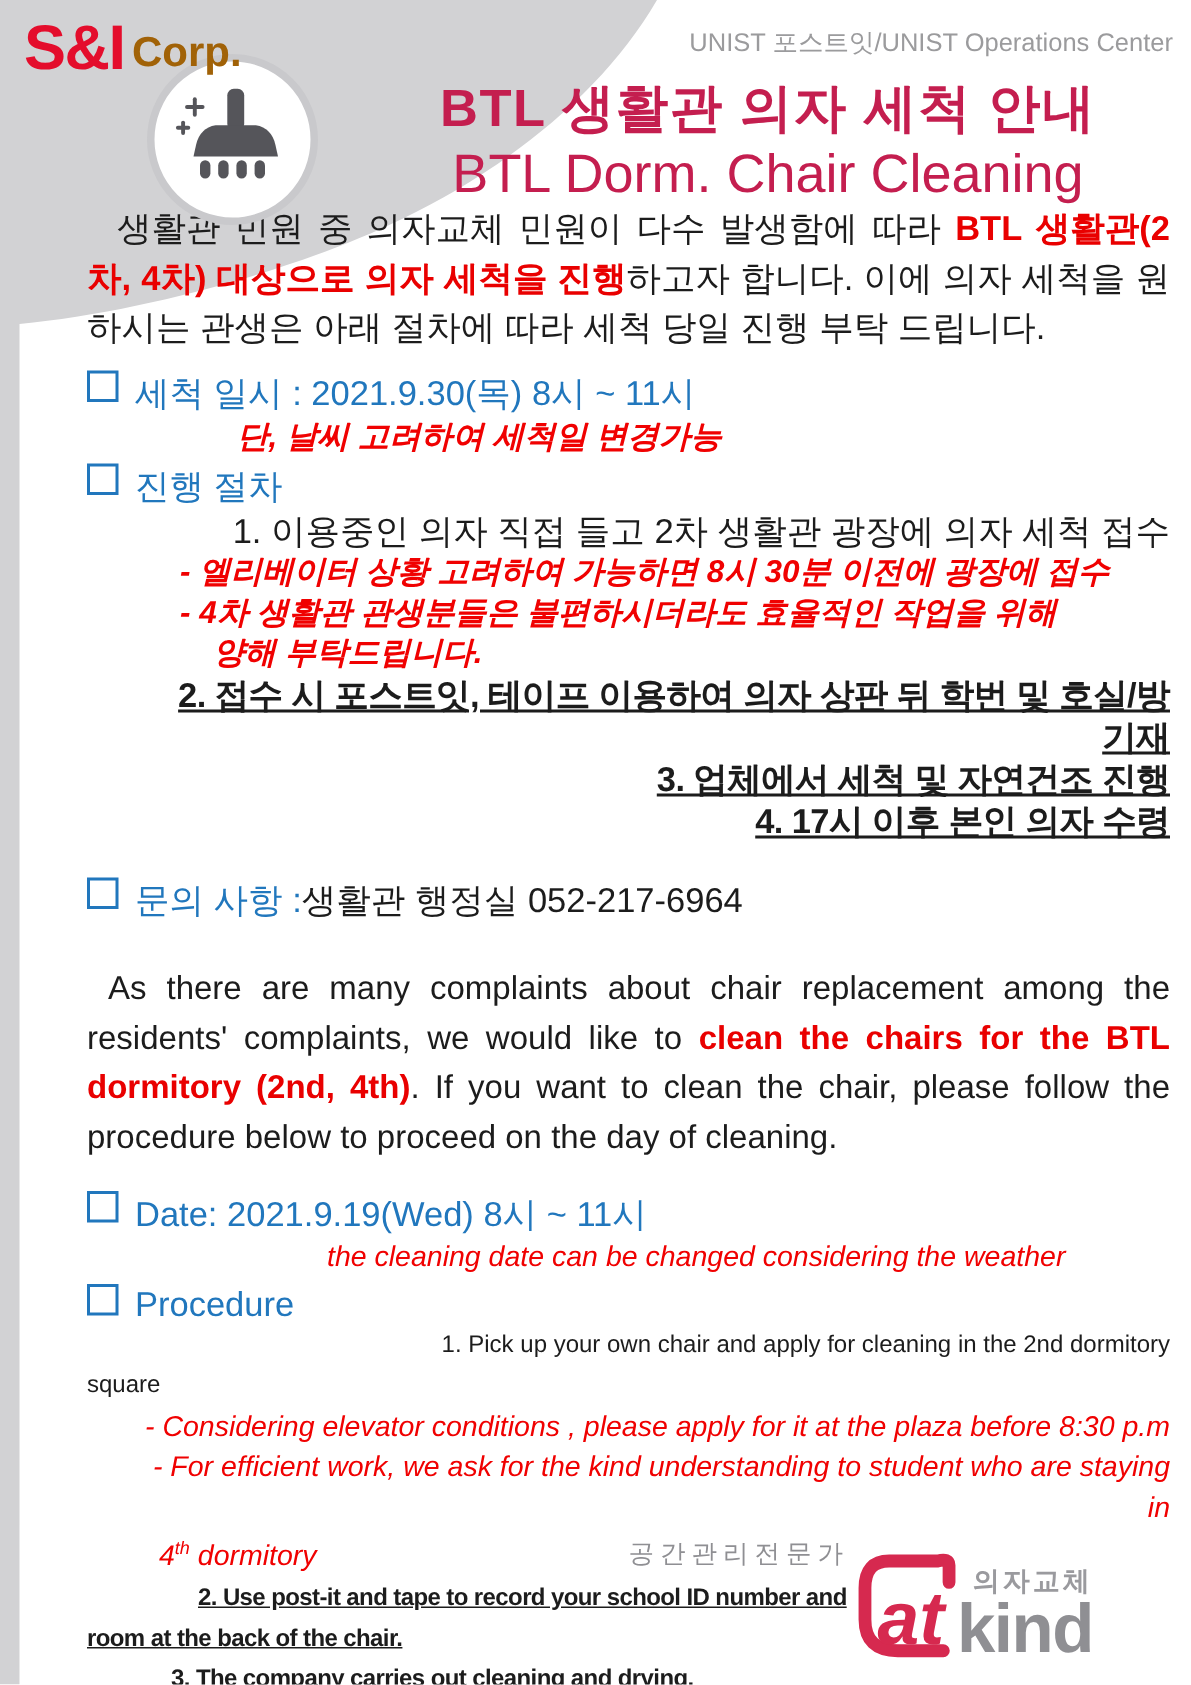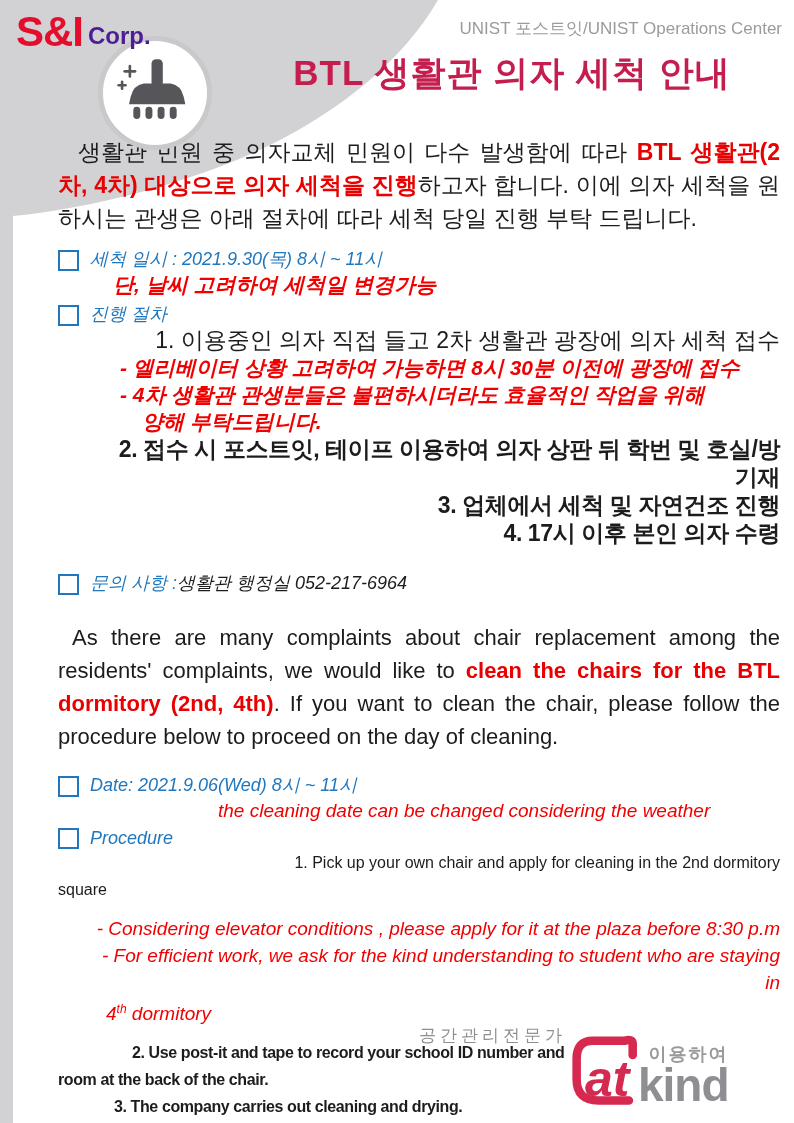--- a/index.html
+++ b/index.html
@@ -7,58 +7,58 @@
     width:794px;height:1123px;background:#ffffff;overflow:hidden;
     font-family:"Liberation Sans","DejaVu Sans",sans-serif;color:#1c1c1c;
     position:relative;
   }
   .page{position:relative;width:794px;height:1123px;}
   
   .band-svg{position:absolute;left:0;top:0;z-index:0;}
   
   .brand{position:absolute;left:16px;top:8px;z-index:3;}
   .brand-main{font-size:42px;font-weight:800;color:#e40d2c;letter-spacing:-1px;}
-  .brand-sub{font-size:24px;font-weight:700;color:#4c1d95;margin-left:5px;position:relative;top:-2px;}
+  .brand-sub{font-size:28px;font-weight:700;color:#a16207;margin-left:5px;position:relative;top:-2px;}
   
   .org{position:absolute;top:17px;right:12px;z-index:2;font-size:17px;color:#9b9b9d;}
   
   .badge{position:absolute;left:98px;top:36px;width:104px;height:104px;border-radius:50%;
     background:#ffffff;border:5px solid #c9c9cc;z-index:2;display:flex;align-items:center;justify-content:center;}
   
   .titles{position:absolute;left:238px;top:52px;width:548px;text-align:center;z-index:2;}
   .title-ko{font-size:35px;font-weight:700;color:#c41e4f;line-height:42px;letter-spacing:1px;}
   .title-en{font-size:36px;font-weight:400;color:#c41e4f;line-height:44px;}
   
   .content{position:absolute;left:0;top:136px;width:794px;z-index:1;
     padding:0 14px 0 58px;box-sizing:border-box;}
   .para-ko{font-size:23px;line-height:33px;text-align:justify;text-indent:20px;color:#1c1c1c;margin:0;}
   .hl-red{color:#e90000;font-weight:700;}
-  .h-row{display:flex;align-items:flex-end;font-size:18px;color:#2177bd;margin:0;font-style:italic;}
+  .h-row{display:flex;align-items:flex-start;font-size:23px;color:#2177bd;margin:0;}
   .sq{display:inline-block;width:17px;height:17px;border:2px solid #2177bd;margin-right:11px;flex:none;}
   .note-red{color:#f00101;font-style:italic;font-weight:600;font-size:21px;line-height:27px;}
   .step{font-size:23px;line-height:28px;color:#1c1c1c;}
-  .bold{font-weight:700;letter-spacing:-0.4px;}
+  .bold{font-weight:700;letter-spacing:-0.4px;text-decoration:underline;}
   .black{color:#1c1c1c;font-weight:400;}
   .para-en{font-size:22px;line-height:33px;text-align:justify;text-indent:14px;color:#1c1c1c;margin:0;}
   .step-en{font-size:16px;line-height:27px;color:#1c1c1c;}
   .note-red-en{color:#f00101;font-style:italic;font-weight:500;font-size:19px;line-height:27px;}
   sup{font-size:12px;}
   
   .tagline{position:absolute;right:228px;top:1024px;font-size:17px;color:#8f8f93;letter-spacing:4px;z-index:2;}
   .xlogo{position:absolute;right:6px;top:1014px;width:218px;height:96px;z-index:2;display:flex;align-items:flex-end;}
   .xlogo-bubble{position:relative;width:76px;height:76px;flex:none;}
   .xlogo-at{position:absolute;left:15px;top:16px;font-size:50px;font-weight:800;font-style:italic;color:#d6294f;}
   .xlogo-right{display:flex;flex-direction:column;align-items:flex-end;margin-left:-8px;}
   .xlogo-ko{font-size:18px;color:#9a9a9e;font-weight:700;letter-spacing:2px;margin-bottom:-6px;}
   .xlogo-xpert{font-size:46px;font-weight:700;color:#8f8f93;letter-spacing:-1px;line-height:50px;}
-  .mt4{margin-top:4px;}  .mt8{margin-top:12px;}  .mt12{margin-top:12px;}
+  .mt4{margin-top:4px;}  .mt8{margin-top:1px;}  .mt12{margin-top:12px;}
   .mt20{margin-top:20px;} .mt24{margin-top:24px;} .mt26{margin-top:26px;}
   .pl36{padding-left:36px;text-align:right;} .pl48{padding-left:48px;} .pl56{padding-left:56px;}
   .pl62{padding-left:62px;} .pl74{padding-left:74px;} .pl84{padding-left:84px;}
-  .ml112{margin-left:55px;} .ml160{margin-left:160px;}
+  .ml112{margin-left:100px;} .ml160{margin-left:160px;}
 </style>
 </head>
 <body>
 
 <div class="page">
 
   <svg class="band-svg" width="794" height="1123" viewBox="0 0 794 1123" aria-hidden="true">
     <path d="M0 0 H438 C402 62 338 112 268 146 C198 180 95 208 13 216 L13 1123 H0 Z" fill="#d2d2d4"></path>
   </svg>
 
@@ -82,20 +82,21 @@
         <line x1="16" y1="14" x2="16" y2="26"></line>
         <line x1="10" y1="20" x2="22" y2="20"></line>
         <line x1="7" y1="32" x2="7" y2="40"></line>
         <line x1="3" y1="36" x2="11" y2="36"></line>
       </g>
     </svg>
   </div>
 
   <div class="titles">
     <div class="title-ko">BTL 생활관 의자 세척 안내</div>
+    <div class="title-en">BTL Dorm. Chair Cleaning</div>
   </div>
 
   <div class="content">
 
     <p class="para-ko"><span>생활관 민원 중 의자교체 민원이 다수 발생함에 따라 </span><span class="hl-red">BTL 생활관(2차, 4차) 대상으로 의자 세척을 진행</span><span>하고자 합니다. 이에 의자 세척을 원하시는 관생은 아래 절차에 따라 세척 당일 진행 부탁 드립니다.</span></p>
 
     <div class="h-row mt12">
       <span class="sq"></span>
       <span>세척 일시 :  2021.9.30(목) 8시  ~ 11시</span>
     </div>
@@ -117,21 +118,21 @@
     <div class="h-row mt24">
       <span class="sq"></span>
       <span>문의 사항 : </span>
       <span class="black">생활관 행정실 052-217-6964</span>
     </div>
 
     <p class="para-en mt26"><span>As there are many complaints about chair replacement among the residents' complaints, we would like to </span><span class="hl-red">clean the chairs for the BTL dormitory (2nd, 4th)</span><span>. If you want to clean the chair, please follow the procedure below to proceed on the day of cleaning.</span></p>
 
     <div class="h-row mt20">
       <span class="sq"></span>
-      <span>Date:  2021.9.06(Wed) 8시  ~ 11시</span>
+      <span>Date:  2021.9.19(Wed) 8시  ~ 11시</span>
     </div>
     <div class="note-red-en ml160">the cleaning date can be changed considering the weather</div>
 
     <div class="h-row mt4">
       <span class="sq"></span>
       <span>Procedure</span>
     </div>
 
     <div class="step-en pl36">1. Pick up your own chair and apply for cleaning in the 2nd dormitory</div>
     <div class="step-en">square</div>
@@ -147,18 +148,18 @@
   <div class="tagline">공간관리전문가</div>
 
   <div class="xlogo">
     <div class="xlogo-bubble">
       <svg width="76" height="76" viewBox="0 0 80 80" aria-hidden="true">
         <path d="M66 22 L66 10 Q66 5 58 7 L24 7 Q7 7 7 26 L7 48 Q7 70 30 70 L62 70" fill="none" stroke="#d6294f" stroke-width="9" stroke-linecap="round"></path>
       </svg>
       <span class="xlogo-at">at</span>
     </div>
     <div class="xlogo-right">
-      <span class="xlogo-ko">이용하여</span>
+      <span class="xlogo-ko">의자교체</span>
       <span class="xlogo-xpert">kind</span>
     </div>
   </div>
 
 </div>
 
 </body></html>

